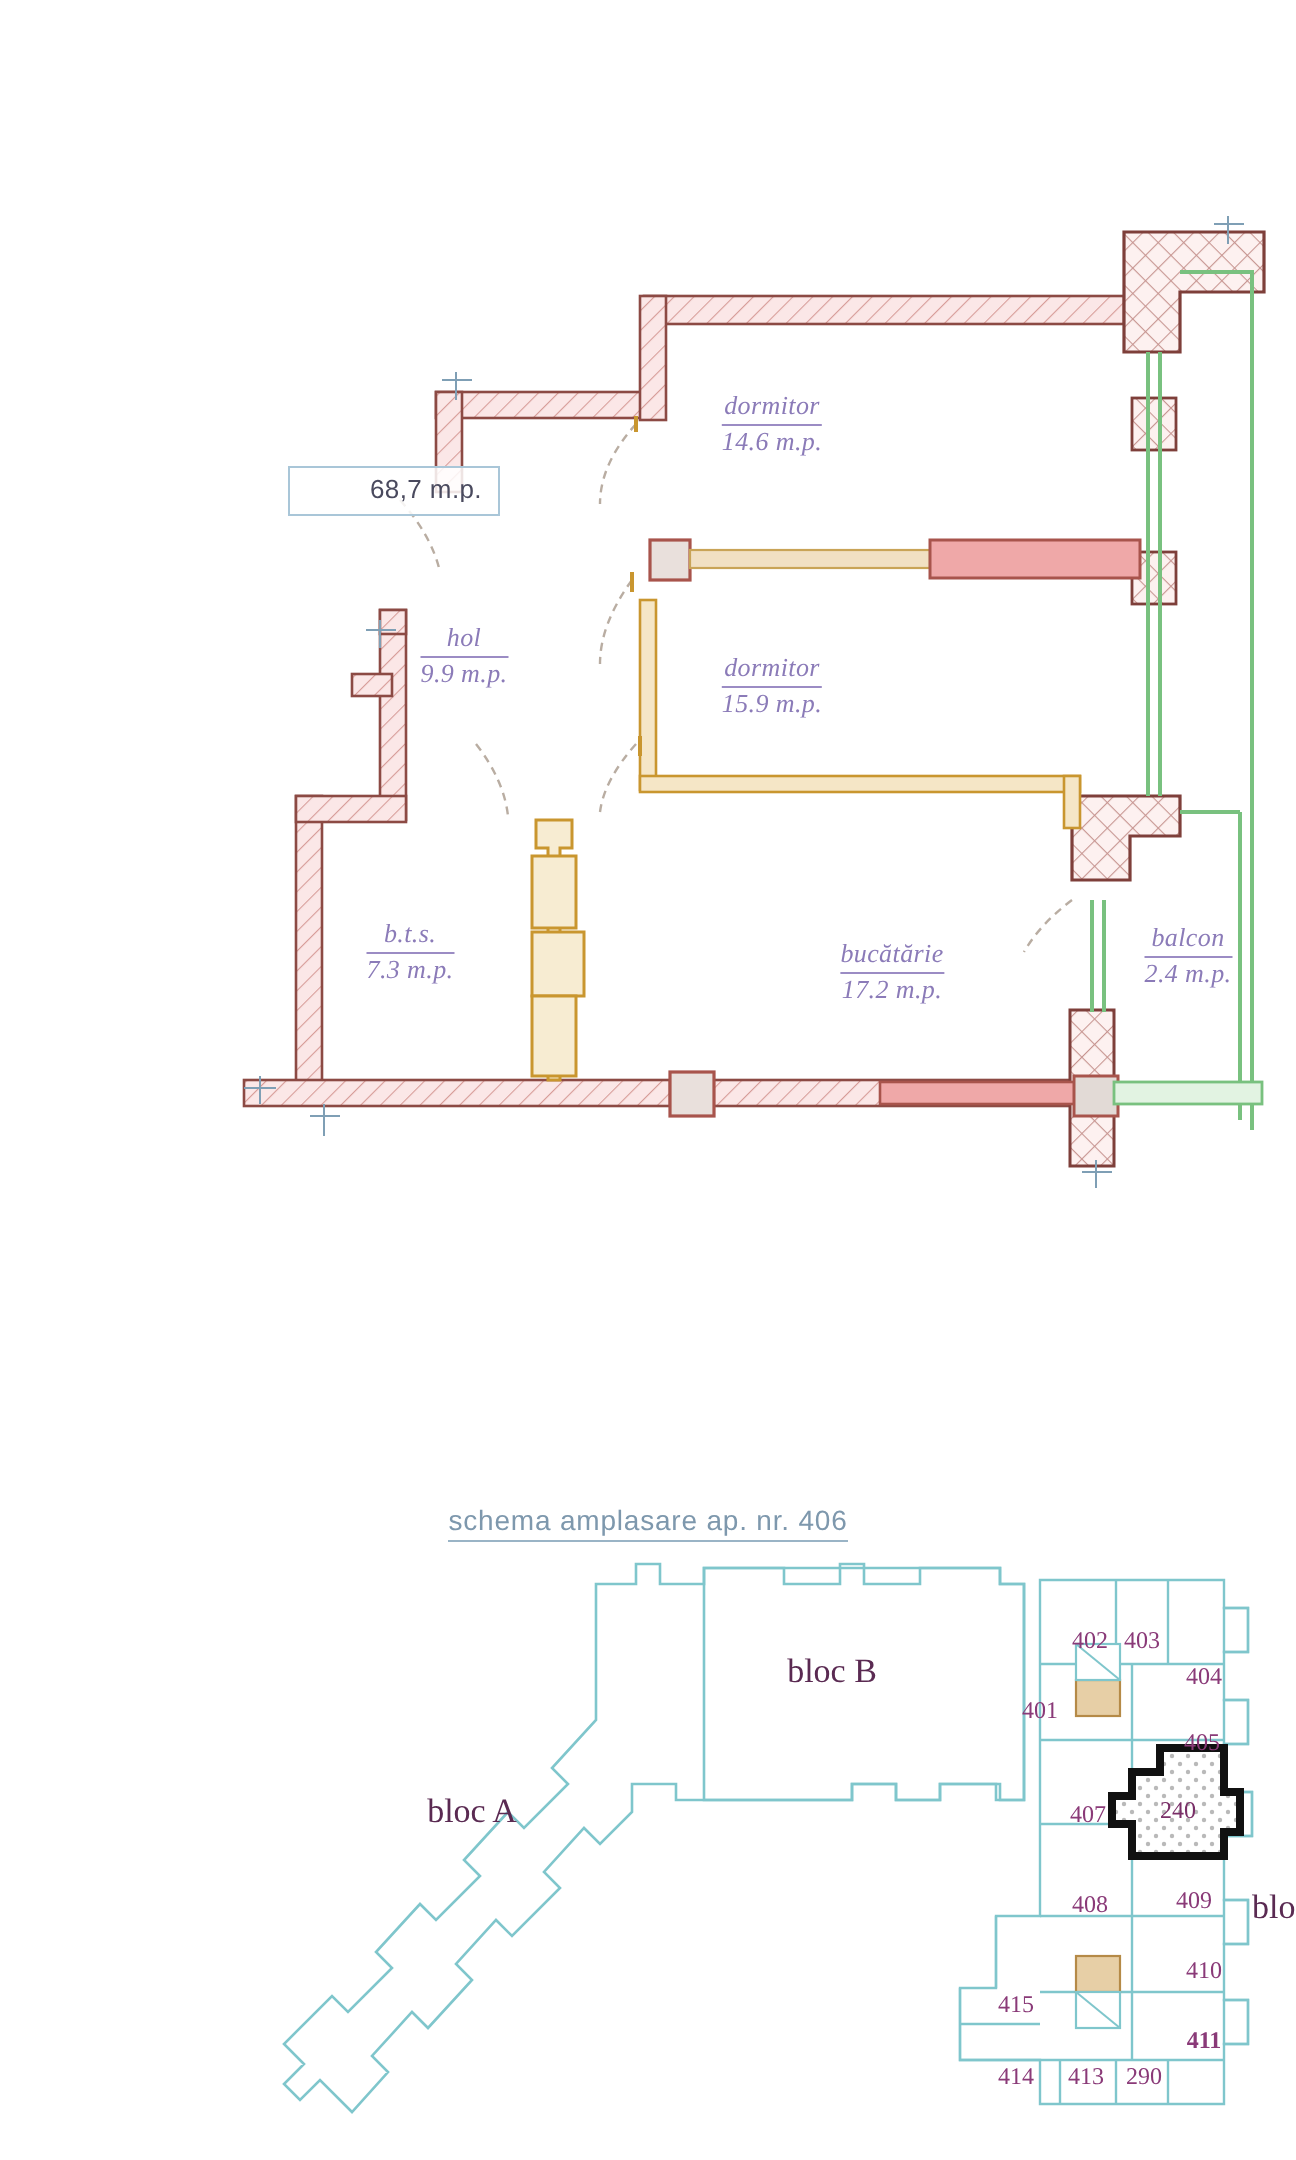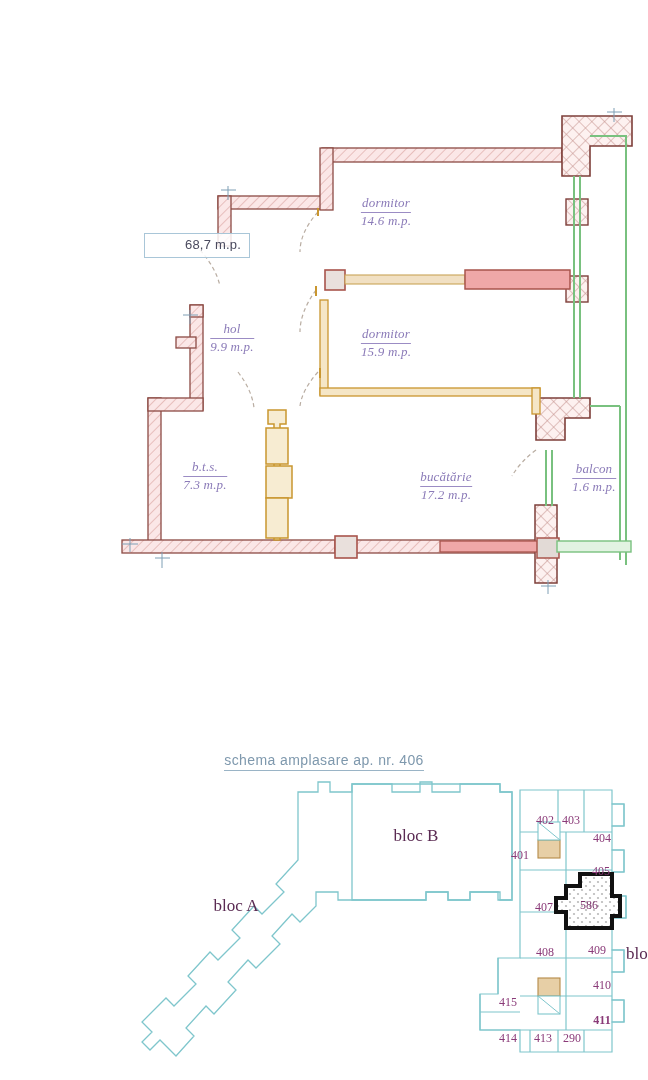--- a/index.html
+++ b/index.html
@@ -223,38 +223,38 @@
   <div class="room-label" style="left:386px;top:196px;transform:translateX(-50%);">
     <span class="rname">dormitor</span>
     <span class="rarea">14.6  m.p.</span>
   </div>
 
   <div class="room-label" style="left:386px;top:327px;transform:translateX(-50%);">
     <span class="rname">dormitor</span>
     <span class="rarea">15.9  m.p.</span>
   </div>
 
-  <div class="room-label" style="left:232px;top:322px;transform:translateX(-50%);">
+  <div class="room-label" style="left:232px;top:312px;transform:translateX(-50%);">
     <span class="rname">hol</span>
     <span class="rarea">9.9  m.p.</span>
   </div>
 
   <div class="room-label" style="left:205px;top:460px;transform:translateX(-50%);">
     <span class="rname">b.t.s.</span>
     <span class="rarea">7.3  m.p.</span>
   </div>
 
   <div class="room-label" style="left:446px;top:470px;transform:translateX(-50%);">
     <span class="rname">bucătărie</span>
     <span class="rarea">17.2  m.p.</span>
   </div>
 
   <div class="room-label" style="left:594px;top:462px;transform:translateX(-50%);">
     <span class="rname">balcon</span>
-    <span class="rarea">1.6  m.p.</span>
+    <span class="rarea">2.4  m.p.</span>
   </div>
 
   <div class="total-area-box" style="left:144px;top:233px;padding-left:40px;">
     <span class="clip">68,7 m.p.</span>
   </div>
 
   <div class="schema-title">
     <span>schema amplasare ap. nr. 406</span>
   </div>
 
@@ -344,21 +344,21 @@
 
   <div class="bloc-label" style="left:416px;top:826px;transform:translateX(-50%);">bloc B</div>
 
   <div class="bloc-cut" style="left:626px;top:944px;width:22px;">bloc</div>
 
   <div class="unit-label" style="left:520px;top:848px;transform:translateX(-50%);">401</div>
   <div class="unit-label" style="left:545px;top:813px;transform:translateX(-50%);">402</div>
   <div class="unit-label" style="left:571px;top:813px;transform:translateX(-50%);">403</div>
   <div class="unit-label" style="left:602px;top:831px;transform:translateX(-50%);">404</div>
   <div class="unit-label" style="left:601px;top:864px;transform:translateX(-50%);">405</div>
-  <div class="unit-label sel" style="left:589px;top:898px;transform:translateX(-50%);">586</div>
+  <div class="unit-label sel" style="left:589px;top:898px;transform:translateX(-50%);">240</div>
   <div class="unit-label" style="left:544px;top:900px;transform:translateX(-50%);">407</div>
   <div class="unit-label" style="left:545px;top:945px;transform:translateX(-50%);">408</div>
   <div class="unit-label" style="left:597px;top:943px;transform:translateX(-50%);">409</div>
   <div class="unit-label" style="left:602px;top:978px;transform:translateX(-50%);">410</div>
   <div class="unit-label" style="left:602px;top:1013px;transform:translateX(-50%);font-weight:bold;">411</div>
   <div class="unit-label" style="left:572px;top:1031px;transform:translateX(-50%);">290</div>
   <div class="unit-label" style="left:543px;top:1031px;transform:translateX(-50%);">413</div>
   <div class="unit-label" style="left:508px;top:1031px;transform:translateX(-50%);">414</div>
   <div class="unit-label" style="left:508px;top:995px;transform:translateX(-50%);">415</div>
 

